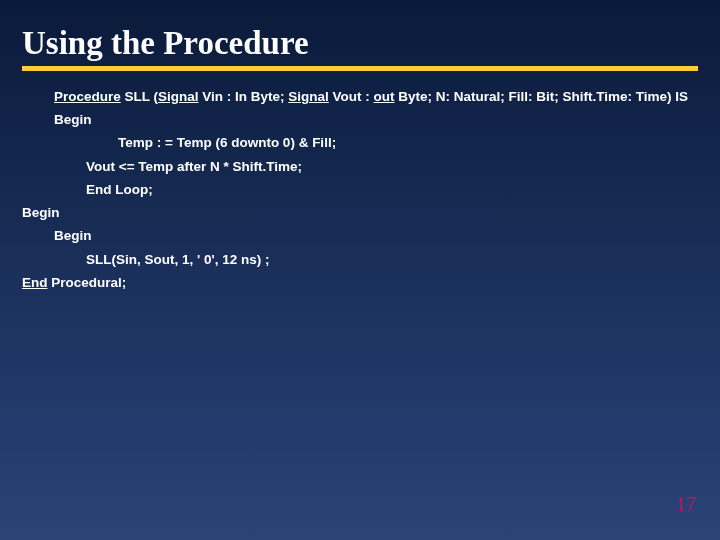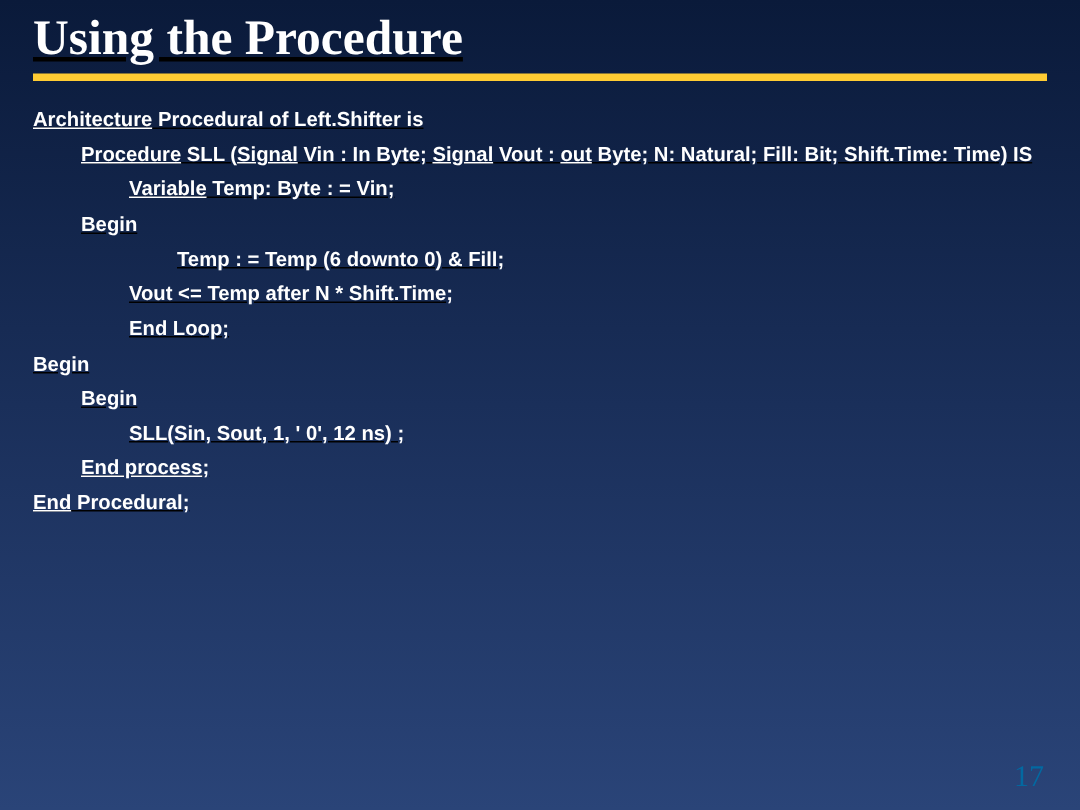--- a/index.html
+++ b/index.html
@@ -8,25 +8,24 @@
     width: 720px;
     height: 540px;
     overflow: hidden;
   }
   body {
     background: linear-gradient(to bottom, #0a1a3a 0%, #1a2f5a 50%, #2a4478 100%);
     font-family: Arial, Helvetica, sans-serif;
     position: relative;
   }
   .slide {
-    padding: 8px 22px 0 22px;
+    padding: 25px 22px 0 22px;
     box-sizing: border-box;
     height: 100%;
     position: relative;
-    text-decoration: underline;
   }
   .title {
     color: #ffffff;
     font-family: "Times New Roman", Times, serif;
     font-size: 33px;
     font-weight: bold;
     margin: 0 0 2px 0;
     padding-bottom: 0;
   }
   .rule {
@@ -41,42 +40,39 @@
     line-height: 1.72;
   }
   .l0 { margin-left: 0; }
   .l1 { margin-left: 32px; }
   .l2 { margin-left: 64px; }
   .l3 { margin-left: 96px; }
   .u { text-decoration: underline; }
   .pagenum {
     position: absolute;
     right: 24px;
-    bottom: 10px;
-    color: #0369a1;
+    bottom: 24px;
+    color: #be185d;
     font-family: "Times New Roman", Times, serif;
     font-size: 20px;
   }
 </style>
 </head>
 <body>
 
 <div class="slide">
   <h1 class="title">Using the Procedure</h1>
   <hr class="rule">
 
   <div class="code">
-    <div class="l0"><span class="u">Architecture</span><span> Procedural of Left.Shifter is</span></div>
     <div class="l1"><span class="u">Procedure</span><span> SLL (</span><span class="u">Signal</span><span> Vin : In Byte; </span><span class="u">Signal</span><span> Vout : </span><span class="u">out</span><span> Byte; N: Natural; Fill: Bit; Shift.Time: Time) IS</span></div>
-    <div class="l2"><span class="u">Variable</span><span> Temp: Byte : = Vin;</span></div>
     <div class="l1"><span>Begin</span></div>
     <div class="l3"><span>Temp : = Temp (6 downto 0) &amp; Fill;</span></div>
     <div class="l2"><span>Vout &lt;= Temp after N * Shift.Time;</span></div>
     <div class="l2"><span>End Loop;</span></div>
     <div class="l0"><span>Begin</span></div>
     <div class="l1"><span>Begin</span></div>
     <div class="l2"><span>SLL(Sin, Sout, 1, ' 0', 12 ns) ;</span></div>
-    <div class="l1"><span class="u">End process</span><span>;</span></div>
     <div class="l0"><span class="u">End</span><span> Procedural;</span></div>
   </div>
 
   <div class="pagenum">17</div>
 </div>
 
 </body></html>

